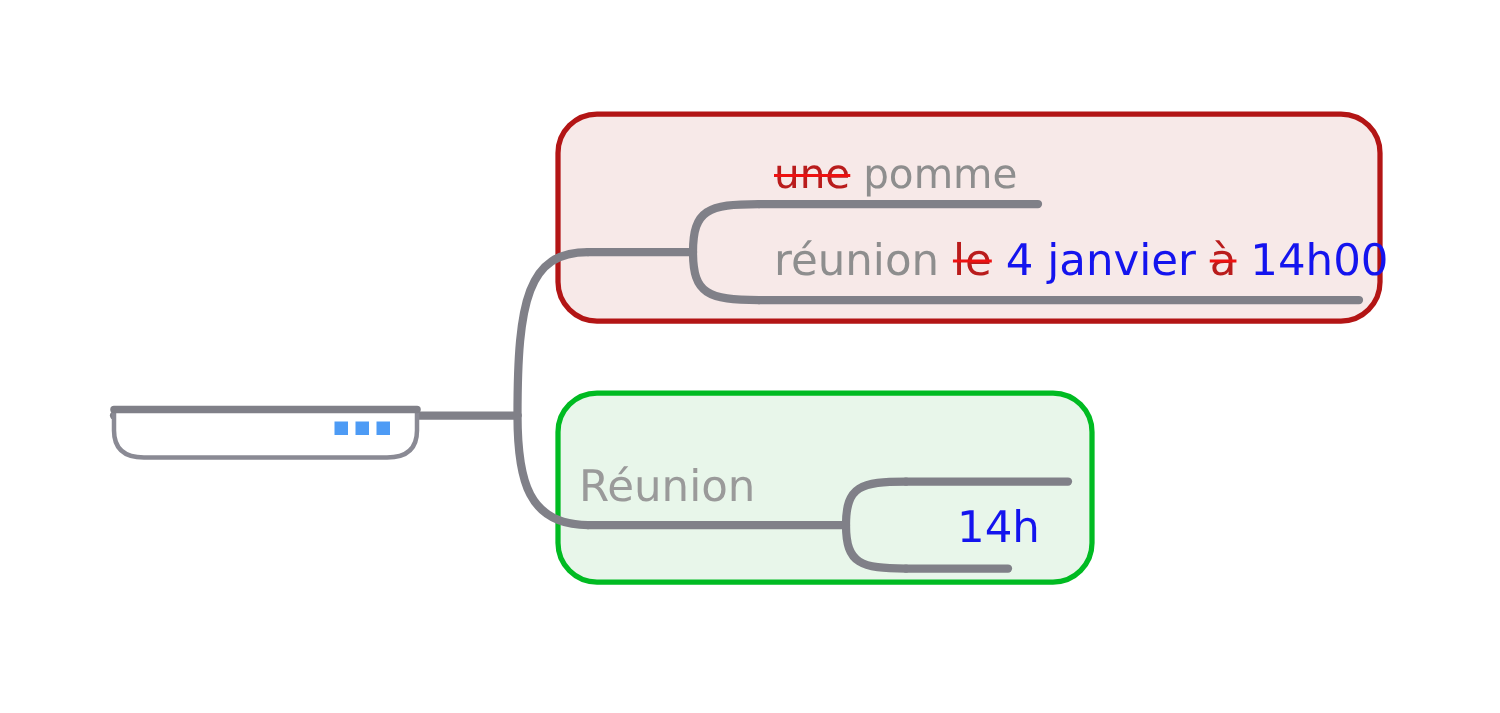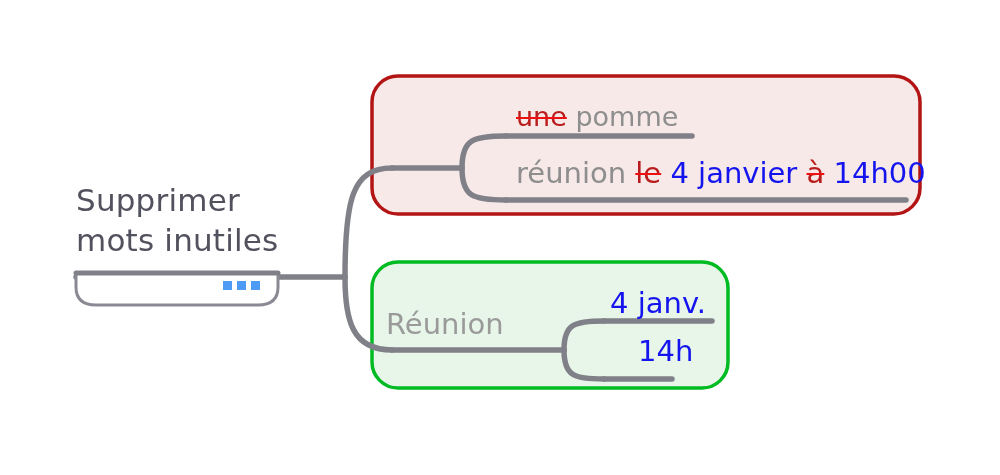--- a/index.html
+++ b/index.html
@@ -92,36 +92,33 @@
 
     </g>
 
     <path d="M 76 273 L 76 287 Q 76 305 96 305 L 258 305 Q 278 305 278 287 L 278 273 Z" fill="#ffffff" stroke="#8a8a94" stroke-width="3"></path>
     <path d="M 76 273 L 278 273" stroke="#808088" stroke-width="5" fill="none" stroke-linecap="round"></path>
 
   </svg>
 
   <div class="layer-text">
 
-    <div class="root-title">Supprimer
-mots inutiles</div>
 
     <div class="root-dots">
       <span></span>
       <span></span>
       <span></span>
     </div>
 
     <div class="node-text" id="txt-pomme">
       <span class="seg-red">une</span><span class="seg-gray"> pomme</span>
     </div>
 
     <div class="node-text big" id="txt-reunion1">
       <span class="seg-gray">réunion </span><span class="seg-red">le</span><span class="seg-blue"> 4 janvier </span><span class="seg-red">à</span><span class="seg-blue"> 14h00</span>
     </div>
 
     <div class="node-text big" id="txt-reunion2">Réunion</div>
 
-    <div class="node-text big seg-blue" id="txt-4janv">4 janv.</div>
     <div class="node-text big seg-blue" id="txt-14h">14h</div>
 
   </div>
 </div>
 
 </body></html>

